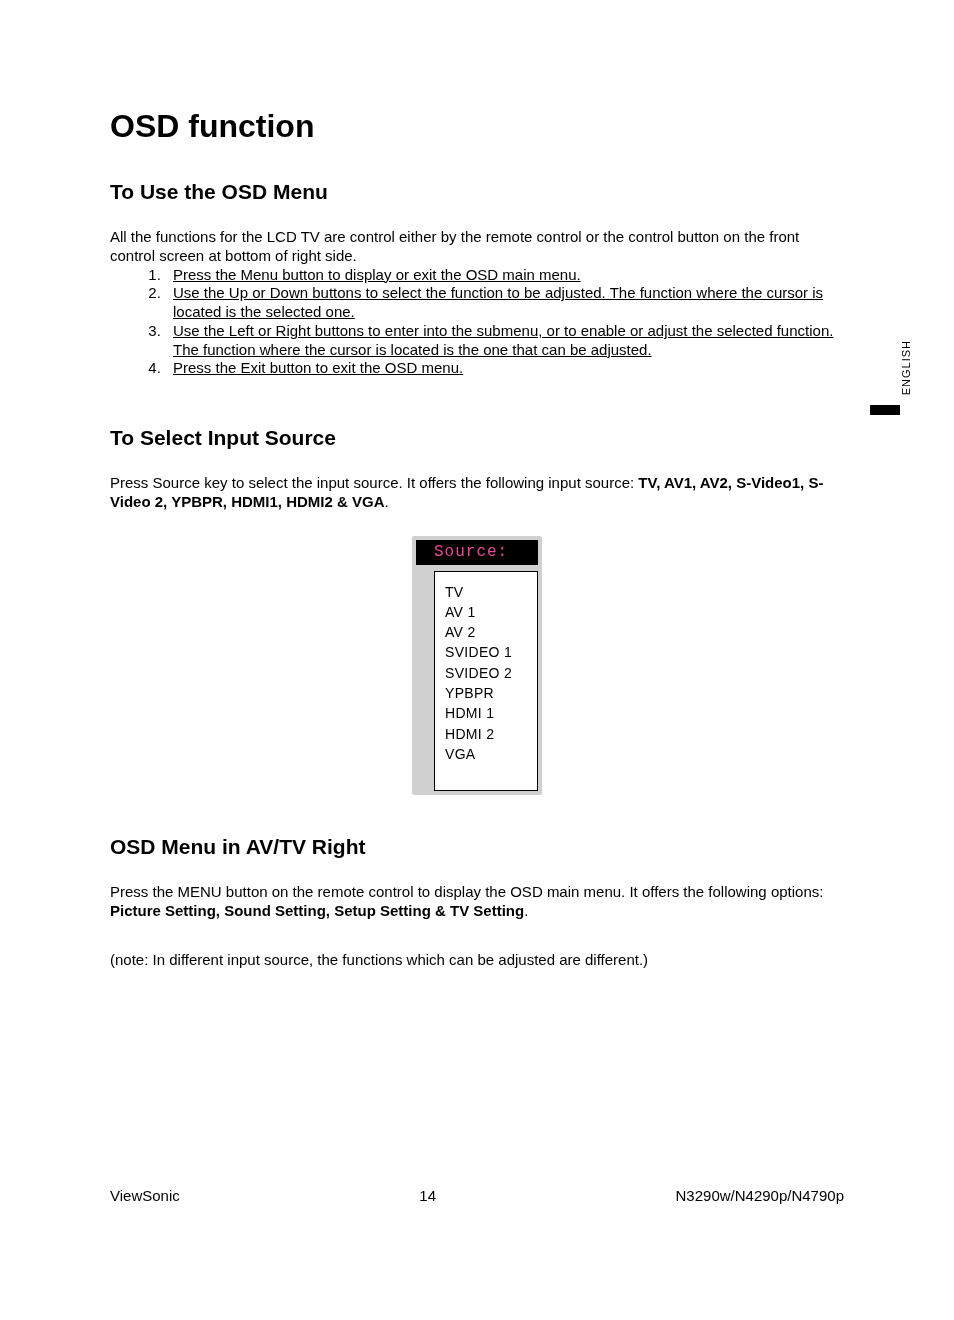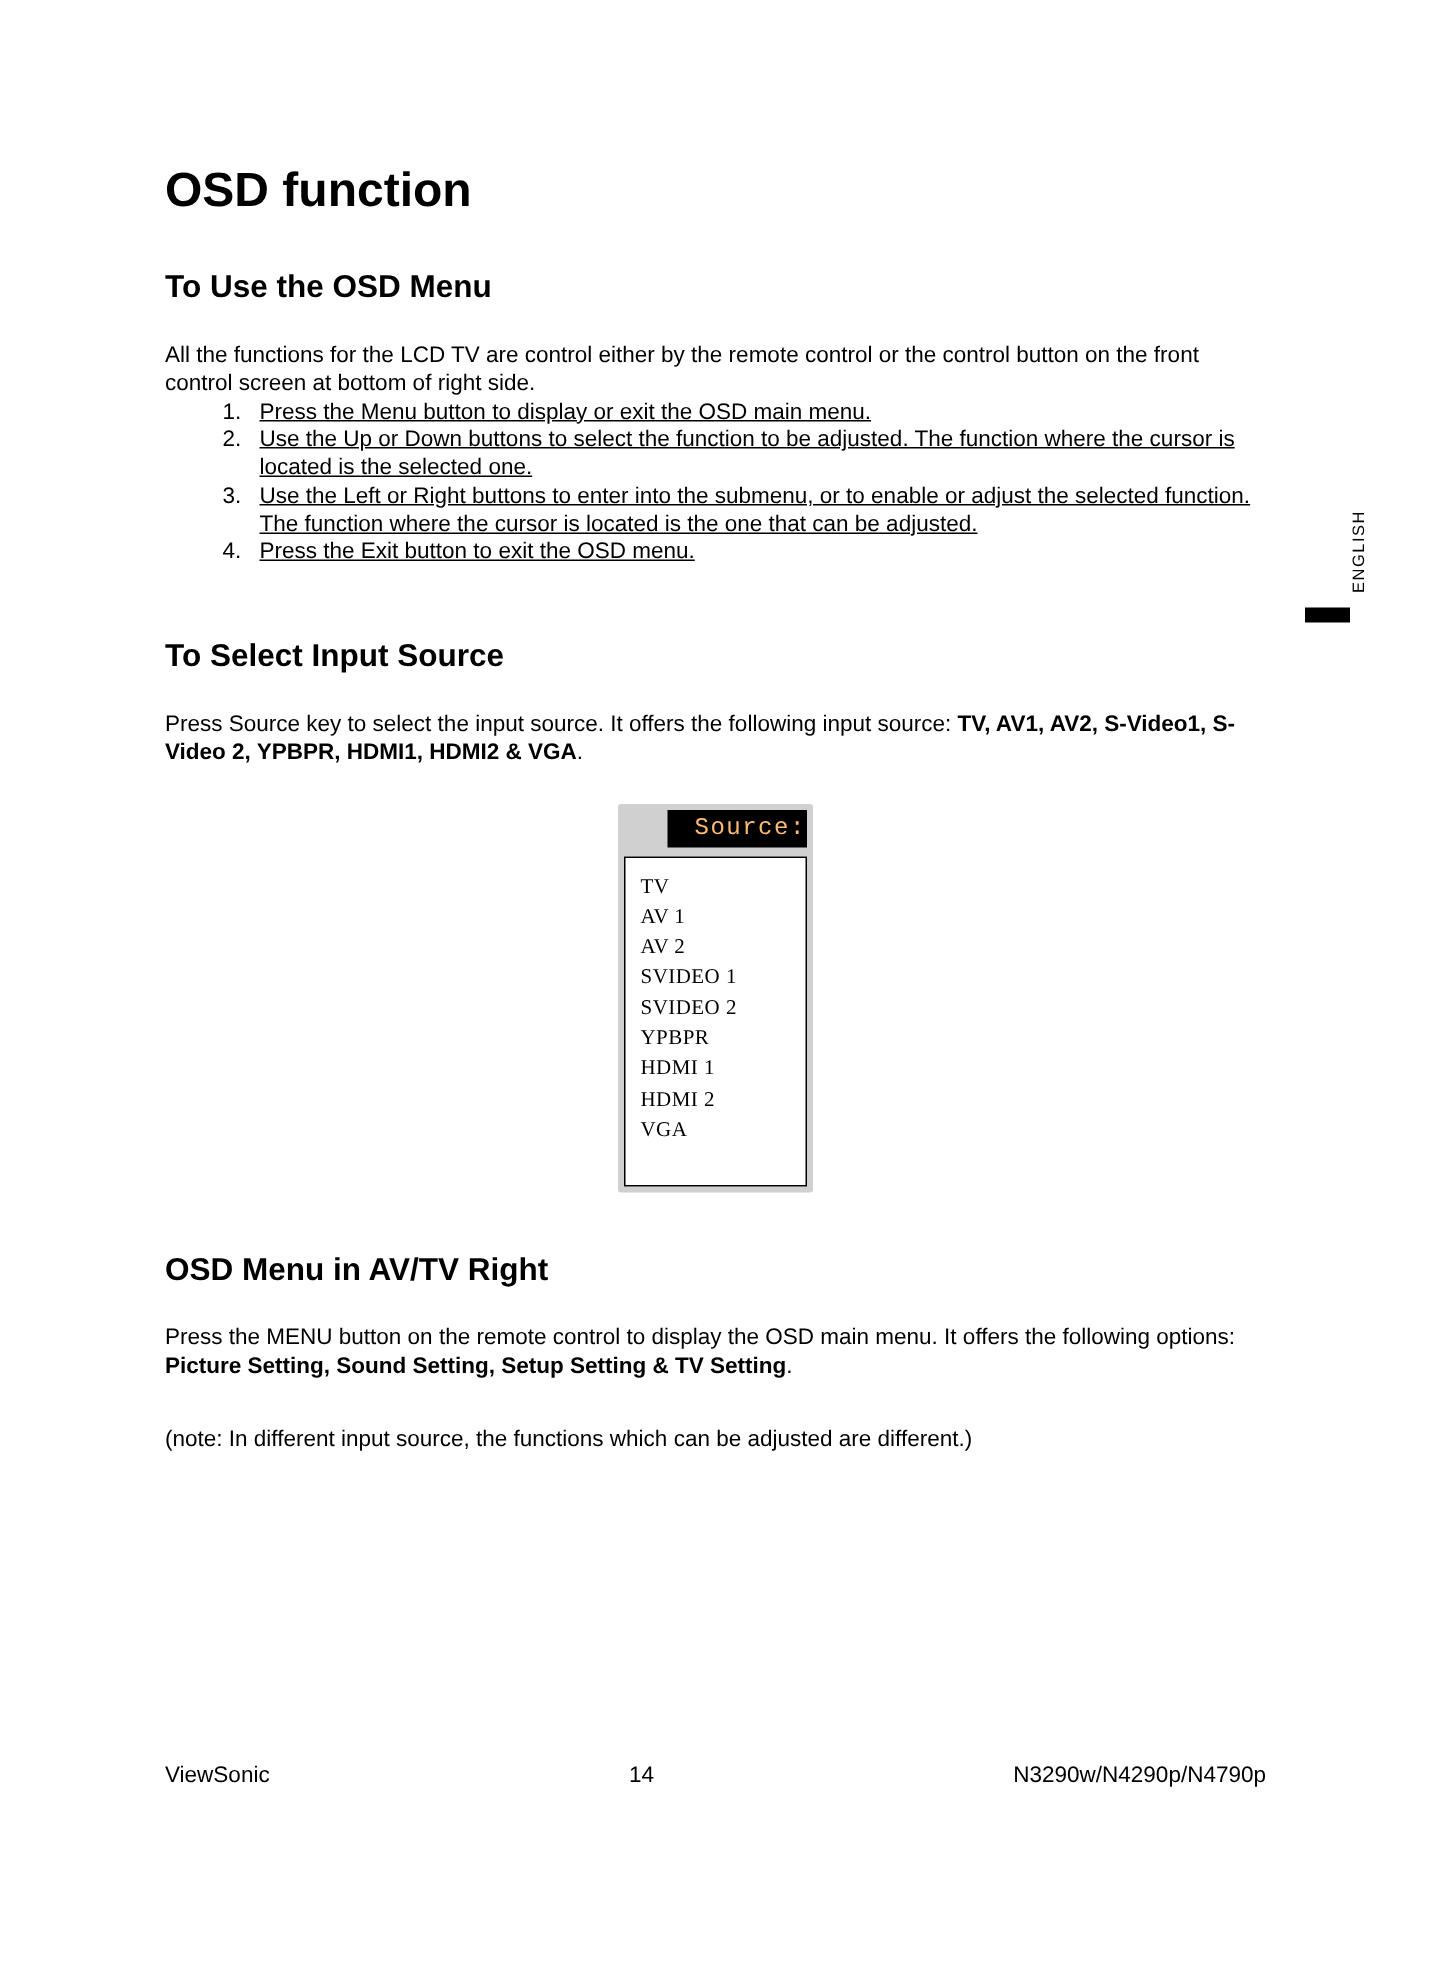--- a/index.html
+++ b/index.html
@@ -77,42 +77,42 @@
     }
     .source-box {
       width: 130px;
       margin: 24px auto 0 auto;
       background: #d0d0d0;
       padding: 4px;
       border-radius: 2px;
     }
     .source-header {
       background: #000;
-      color: #fdba74;
+      color: #ec4899;
       padding: 3px 8px 4px 18px;
       font-size: 16px;
       font-family: "Courier New", monospace;
       letter-spacing: 1px;
       margin-bottom: 6px;
-      margin-left: 29px;
     }
     .source-list {
       background: #fff;
       border: 1px solid #000;
       padding: 10px 0 26px 10px;
       font-size: 14px;
       line-height: 1.45;
-      font-family: Liberation Serif, serif;
+      font-family: Liberation Sans, sans-serif;
       letter-spacing: 0.3px;
+      margin-left: 18px;
     }
     .source-list div {
     }
     .footer {
       position: absolute;
-      bottom: 128px;
+      bottom: 116px;
       left: 110px;
       right: 110px;
       display: flex;
       justify-content: space-between;
       font-size: 15px;
     }
     .note {
       margin-top: 30px;
     }
     .input-desc {

